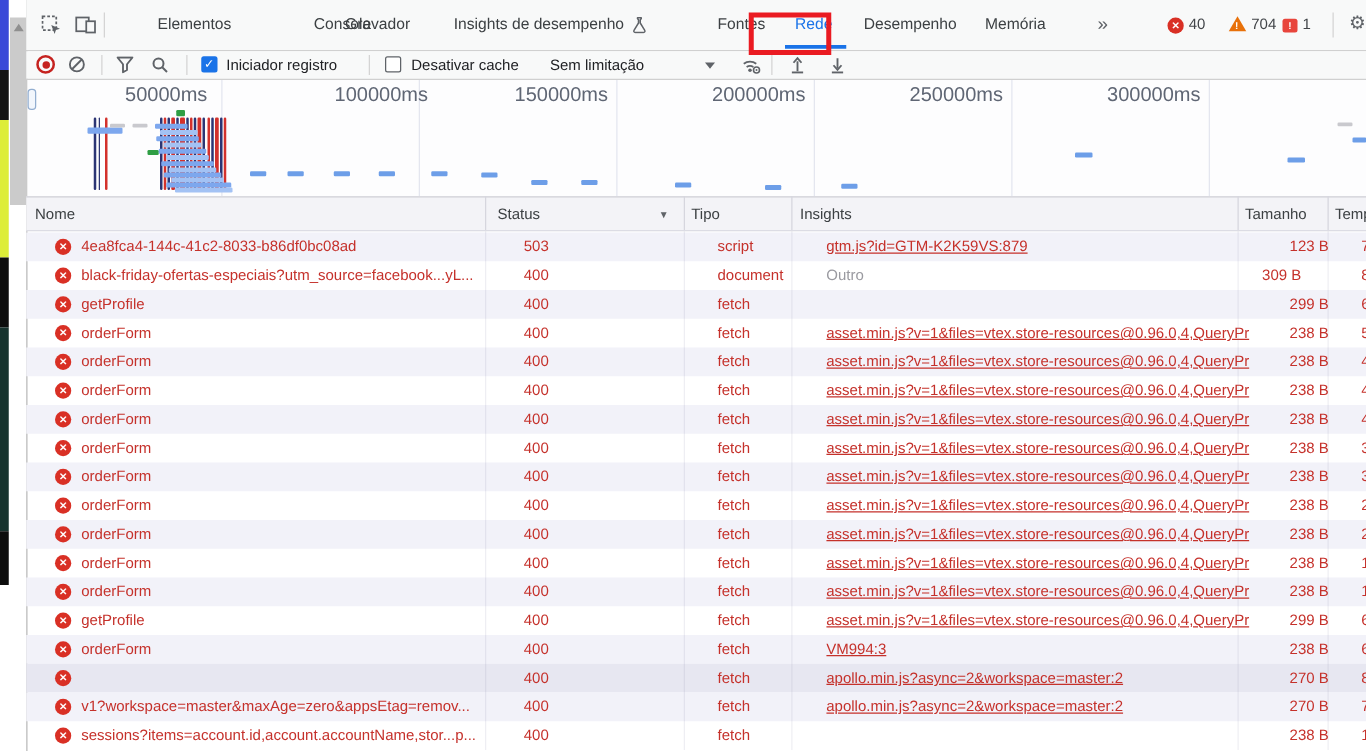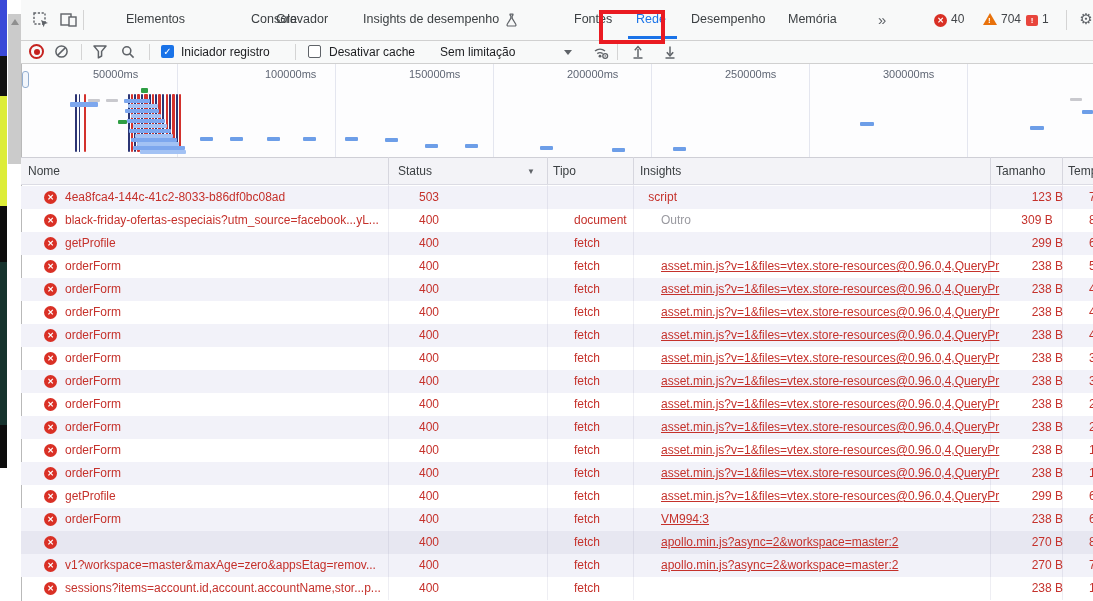--- a/index.html
+++ b/index.html
@@ -36,21 +36,21 @@
   .tb-label{position:absolute;top:0;height:22px;line-height:22px;font-size:12px;color:#202124;white-space:nowrap;}
   .checkbox{position:absolute;top:4px;width:13px;height:13px;border-radius:2px;box-sizing:border-box;}
   .checkbox.on{background:#1a73e8;color:#fff;font-size:10px;line-height:13px;text-align:center;}
   .checkbox.off{background:#fff;border:1.5px solid #5f6368;}
   .rec-outer{position:absolute;top:3px;width:15px;height:15px;border:2px solid #c5221f;border-radius:50%;box-sizing:border-box;}
   .rec-outer i{position:absolute;left:2.5px;top:2.5px;width:6px;height:6px;background:#c5221f;border-radius:50%;}
   .dd-arrow{position:absolute;width:0;height:0;border-left:4px solid transparent;border-right:4px solid transparent;border-top:5px solid #5f6368;}
   
   #overview{left:22px;top:64px;width:1071px;height:93px;background:#fdfdfe;}
   .gridline{position:absolute;top:64px;height:93px;width:1px;background:#e4e6ef;}
-  .ticklab{position:absolute;top:68px;width:80px;text-align:left;font-size:11px;color:#5f6674;}
+  .ticklab{position:absolute;top:68px;width:80px;text-align:center;font-size:16px;color:#5f6674;}
   .bar{position:absolute;border-radius:1px;}
   #ovHandle{left:22px;top:71px;width:7px;height:17px;border:1.5px solid #93aed0;border-radius:3px;background:#f2f6fc;box-sizing:border-box;}
   
   #tableHeader{left:21px;top:157px;width:1072px;height:28px;background:#f3f3f7;border-top:1px solid #cfcfd6;border-bottom:1px solid #dcdce4;box-sizing:border-box;}
   .th{position:absolute;top:0;height:26px;line-height:26px;font-size:12px;color:#3c4043;white-space:nowrap;}
   .sort-arrow{position:absolute;top:9px;font-size:8px;color:#5f6368;}
   .col-div{position:absolute;width:1px;}
   .row{position:absolute;left:21px;width:1072px;height:23px;}
   .row.alt{background:#f2f2f9;}
   .row.hl{background:#e7e7f1;}
@@ -264,31 +264,32 @@
       <span class="th" style="left: 619px;">Insights</span>
       <span class="th" style="left: 975px;">Tamanho</span>
       <span class="th" style="left: 1047px;">Tempo</span>
       <span class="sort-arrow" style="left: 506px;">▼</span>
     </div>
   <div id="tableRows">
       <div class="row alt" style="top: 186px;">
         <span class="row-err">✕</span>
         <span class="cell" style="left: 44px; width: 336px;">4ea8fca4-144c-41c2-8033-b86df0bc08ad</span>
         <span class="cell" style="left: 398px; width: 70px;">503</span>
-        <span class="cell" style="left: 581px; width: 75px; text-align: right;">script</span>
+        <span class="cell" style="left: 553px; width: 75px;">script</span>
+        <span class="cell link" style="left: 640px; width: 346px;">gtm.js?id=GTM-K2K59VS:879</span>
         <span class="cell" style="left: 990px; width: 62px; text-align: right; padding-right: 10px; box-sizing: border-box;">123 B</span>
         <span class="cell" style="left: 1068px; width: 30px;">778</span>
       </div>
       <div class="row" style="top: 209px;">
         <span class="row-err">✕</span>
         <span class="cell" style="left: 44px; width: 336px;">black-friday-ofertas-especiais?utm_source=facebook...yL...</span>
         <span class="cell" style="left: 398px; width: 70px;">400</span>
         <span class="cell" style="left: 553px; width: 75px;">document</span>
         <span class="cell muted" style="left: 640px; width: 346px;">Outro</span>
-        <span class="cell" style="left: 990px; width: 62px; text-align: center; padding-right: 10px; box-sizing: border-box;">309 B</span>
+        <span class="cell" style="left: 968px; width: 62px; text-align: right; padding-right: 10px; box-sizing: border-box;">309 B</span>
         <span class="cell" style="left: 1068px; width: 30px;">881</span>
       </div>
       <div class="row alt" style="top: 232px;">
         <span class="row-err">✕</span>
         <span class="cell" style="left: 44px; width: 336px;">getProfile</span>
         <span class="cell" style="left: 398px; width: 70px;">400</span>
         <span class="cell" style="left: 553px; width: 75px;">fetch</span>
         <span class="cell link" style="left: 640px; width: 346px; margin-top: 45px;">main.MTRjNGQxOTc5NQ.js:2</span>
         <span class="cell" style="left: 990px; width: 62px; text-align: right; padding-right: 10px; box-sizing: border-box;">299 B</span>
         <span class="cell" style="left: 1068px; width: 30px;">632</span>

